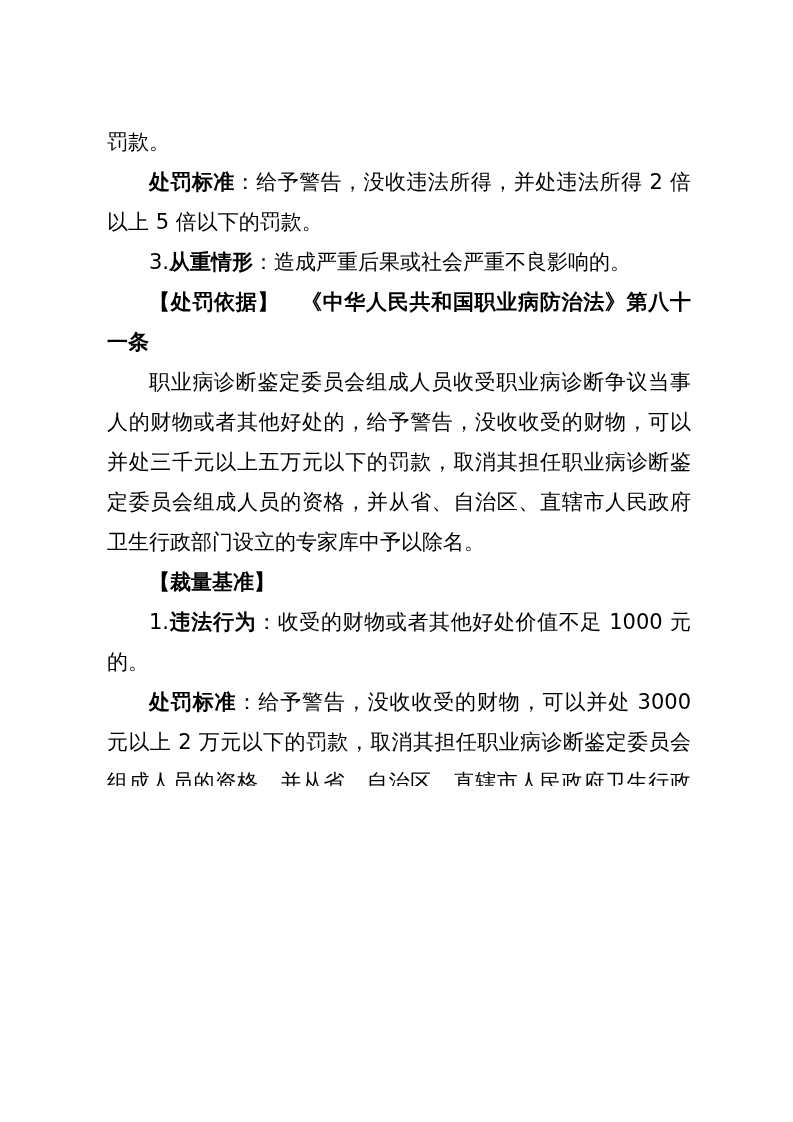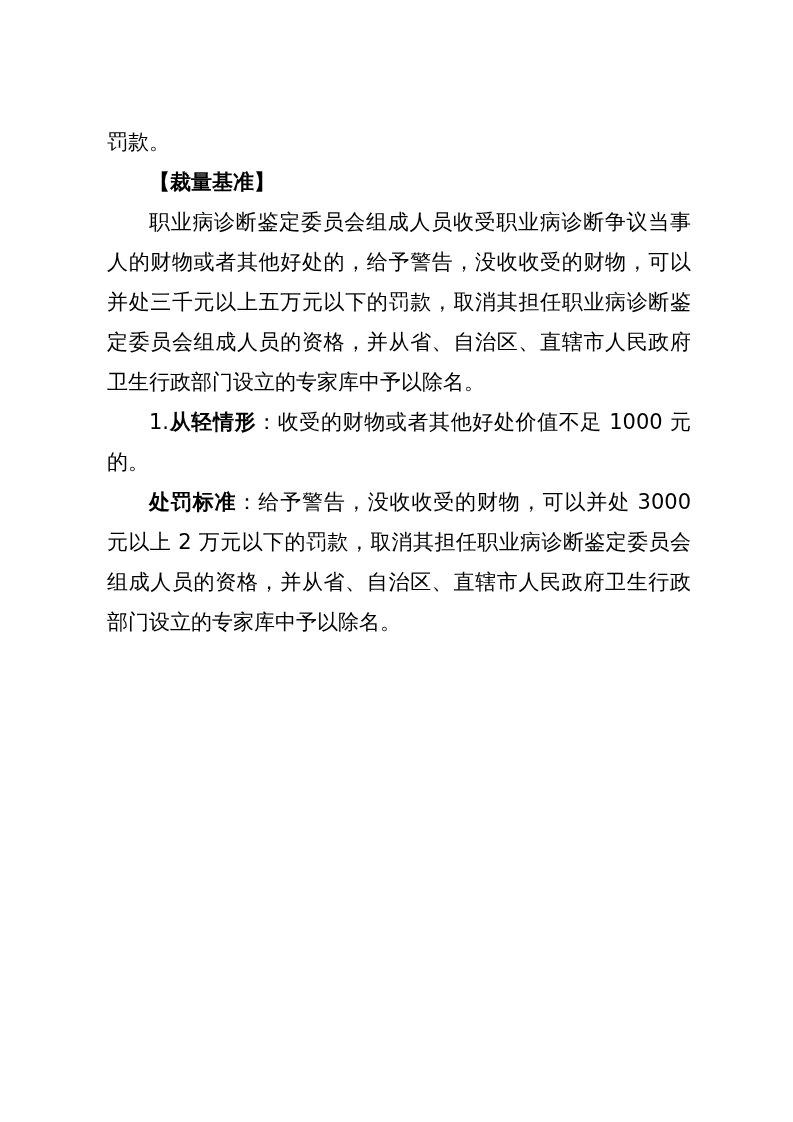--- a/index.html
+++ b/index.html
@@ -50,30 +50,33 @@
 </head>
 <body>
 
 <div class="page">
 
   <div class="body-text">
 
     <p class="para no-indent"><span class="run">罚款。</span></p>
 
 
+    <p class="para"><span class="run bold">处罚标准</span><span class="run">：给予警告，没收违法所得，并处违法所得 2 倍以上 5 倍以下的罚款。</span></p>
+
+    <p class="para"><span class="run">3.</span><span class="run bold">从重情形</span><span class="run">：造成严重后果或社会严重不良影响的。</span></p>
 
 
 
+    <p class="para"><span class="run bold">【处罚依据】　《中华人民共和国职业病防治法》第八十一条</span></p>
 
+    <p class="para"><span class="run">职业病诊断鉴定委员会组成人员收受职业病诊断争议当事人的财物或者其他好处的，给予警告，没收收受的财物，可以并处三千元以上五万元以下的罚款，取消其担任职业病诊断鉴定委员会组成人员的资格，并从省、自治区、直辖市人民政府卫生行政部门设立的专家库中予以除名。</span></p>
 
     <p class="para"><span class="run bold">【裁量基准】</span></p>
 
-    <p class="para"><span class="run">职业病诊断鉴定委员会组成人员收受职业病诊断争议当事人的财物或者其他好处的，给予警告，没收收受的财物，可以并处三千元以上五万元以下的罚款，取消其担任职业病诊断鉴定委员会组成人员的资格，并从省、自治区、直辖市人民政府卫生行政部门设立的专家库中予以除名。</span></p>
-
-    <p class="para"><span class="run">1.</span><span class="run bold">从轻情形</span><span class="run">：收受的财物或者其他好处价值不足 1000 元的。</span></p>
+    <p class="para"><span class="run">1.</span><span class="run bold">违法行为</span><span class="run">：收受的财物或者其他好处价值不足 1000 元的。</span></p>
 
     <p class="para"><span class="run bold">处罚标准</span><span class="run">：给予警告，没收收受的财物，可以并处 3000 元以上 2 万元以下的罚款，取消其担任职业病诊断鉴定委员会组成人员的资格，并从省、自治区、直辖市人民政府卫生行政部门设立的专家库中予以除名。</span></p>
 
   </div>
 
   <div class="footer">
     <span>249</span>
   </div>
 
 </div>

